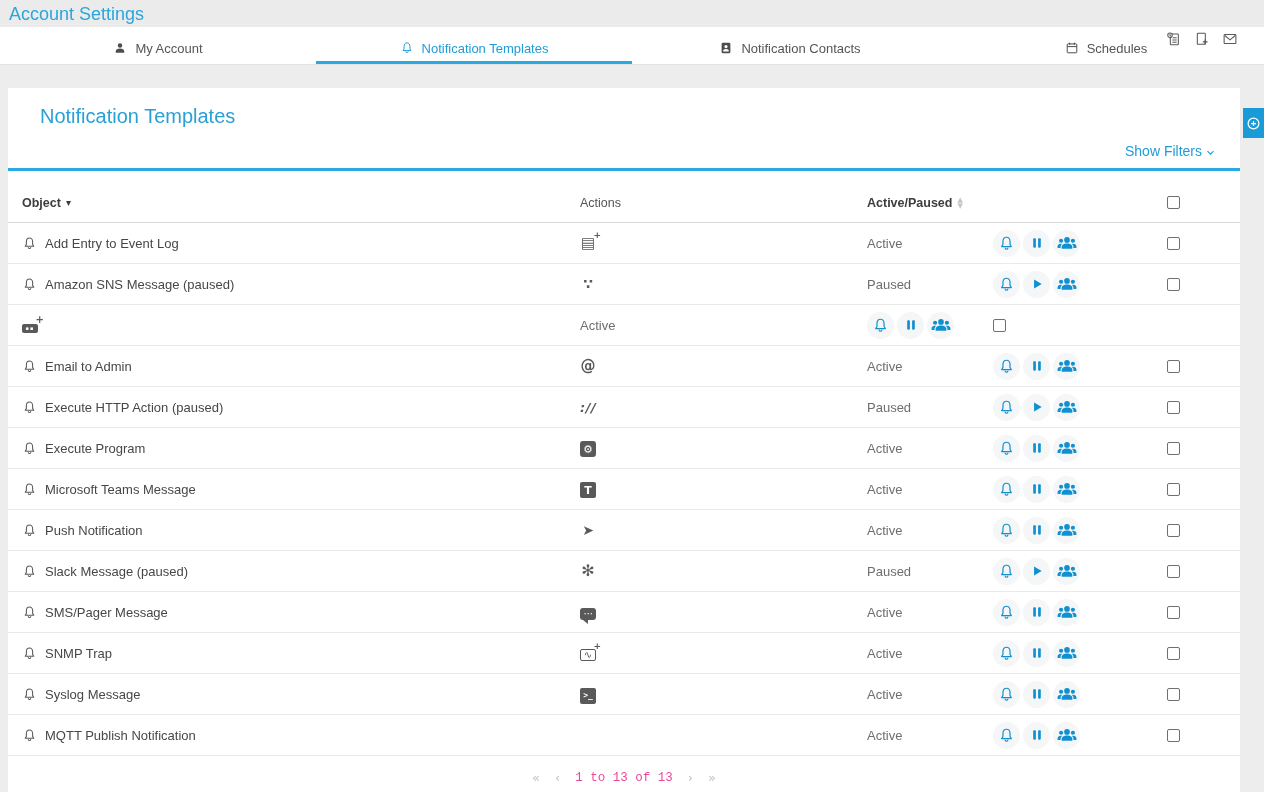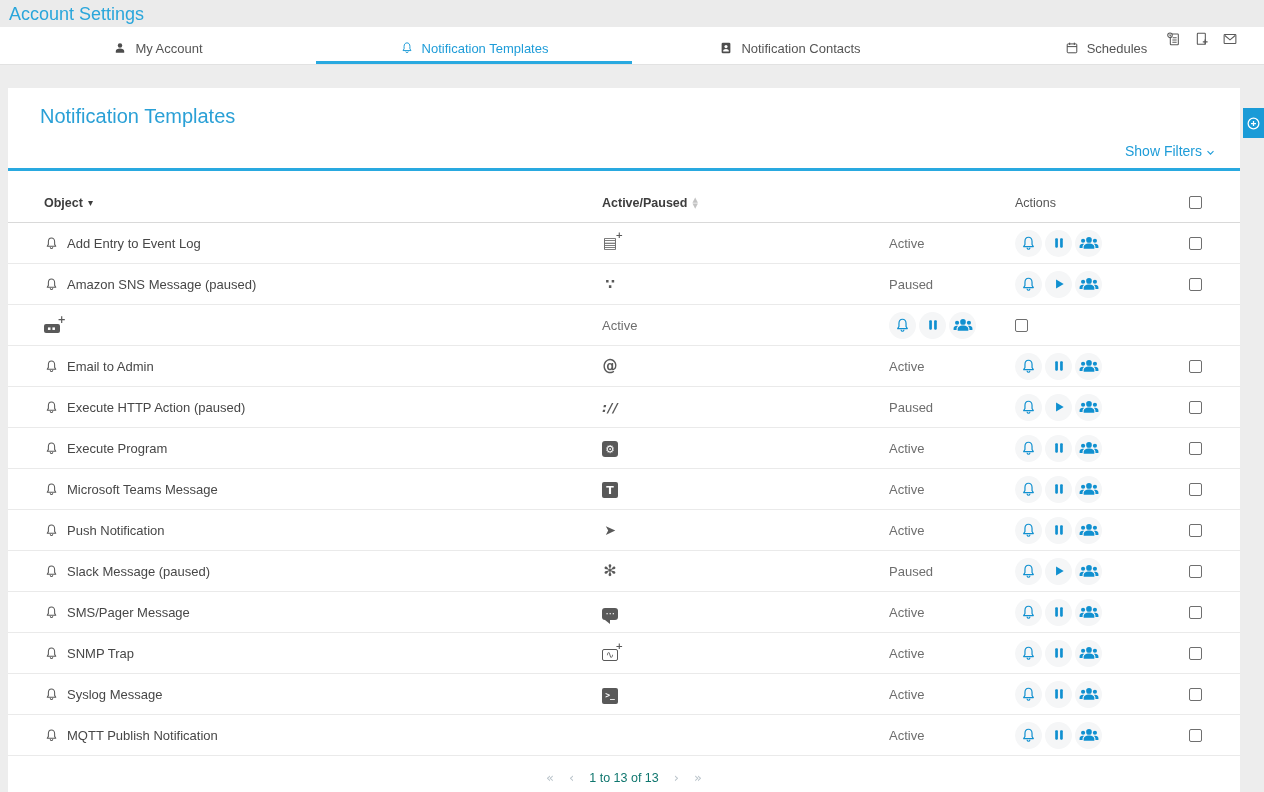--- a/index.html
+++ b/index.html
@@ -31,21 +31,21 @@
   .divider { height:3px; background:#29a9e0; }
 
   
   .add-btn { position:absolute; right:0; top:108px; width:21px; height:30px; background:#1a9bd7;
              display:flex; align-items:center; justify-content:center; cursor:pointer; }
   .add-btn svg { width:15px; height:15px; }
 
   
   .table { margin-top:12px; }
   .thead-row, .trow { display:grid; grid-template-columns:558px 287px 126px 174px 55px;
-                      align-items:center; padding-left:36px; }
+                      align-items:center; padding-left:14px; }
   .thead-row { height:40px; border-bottom:1px solid #d9d9d9; }
   .th { font-size:12.5px; color:#3d3d3d; font-weight:700; display:flex; align-items:center; gap:5px; }
   .th.actions { font-weight:400; color:#555; }
   .sort-caret { font-size:10px; color:#3d3d3d; font-family:"DejaVu Sans",sans-serif; }
   .sort-arrows { display:inline-flex; flex-direction:column; line-height:6px; font-size:7px; color:#c3c3c3;
                  font-family:"DejaVu Sans",sans-serif; }
   .trow { height:41px; border-bottom:1px solid #eaeaea; }
   .c-obj { display:flex; align-items:center; gap:8px;text-align:center; }
   .rowbell { width:15px; height:15px; color:#5a5a5a; flex:none; }
   .obj-label { font-size:13px; color:#474747; text-decoration:none; cursor:pointer; }
@@ -81,21 +81,21 @@
                 border-style:solid; border-width:4px 0 0 5px; border-color:#595959 transparent transparent transparent; }
   .g-snmp-icon { border:1.5px solid #595959; width:15px; height:12px; border-radius:2px; font-size:10px; position:relative; }
   .g-snmp-icon::after { content:"+"; position:absolute; top:-8px; right:-6px; font-size:9px; font-weight:bold; }
   .g-syslog-icon { background:#595959; color:#fff; width:16px; border-radius:2px; font-size:8px;
                    font-weight:bold; font-family:"DejaVu Sans Mono",monospace; }
 
   
   .pagination { display:flex; justify-content:center; align-items:center; gap:15px; margin-top:14px;
                 font-size:12.5px; font-family:"DejaVu Sans",sans-serif; }
   .pag-arrow { color:#b9c3ca; cursor:pointer; font-size:13px; }
-  .pag-label { color:#0f766e; font-family:Liberation Sans, sans-serif; }
+  .pag-label { color:#ec4899; font-family:Liberation Mono, monospace; }
 
   .sprite { position:absolute; width:0; height:0; overflow:hidden; }
 </style>
 </head>
 <body>
 
 <svg class="sprite" xmlns="http://www.w3.org/2000/svg">
   <symbol id="sym-bell" viewBox="0 0 24 24">
     <path d="M12 3.2c-2.9 0-5 2.3-5 6v4.2L5.2 16.4h13.6L17 13.4V9.2c0-3.7-2.1-6-5-6z" fill="none" stroke="currentColor" stroke-width="1.7" stroke-linejoin="round"></path>
     <path d="M10.1 18.6a1.95 1.95 0 0 0 3.8 0" fill="none" stroke="currentColor" stroke-width="1.7" stroke-linecap="round"></path>
@@ -209,30 +209,30 @@
       </div>
 
       <div class="divider"></div>
 
       <div class="table">
         <div class="thead-row">
           <div class="th">
             <span>Object</span>
             <span class="sort-caret">▾</span>
           </div>
+          <div class="th actions">
+            <span>Actions</span>
+          </div>
           <div class="th" style="grid-column: span 2;">
             <span>Active/Paused</span>
             <span class="sort-arrows">
                 <span>▲</span>
                 <span>▼</span>
               </span>
           </div>
-          <div class="th actions">
-            <span>Actions</span>
-          </div>
           <div class="th-check">
             <input type="checkbox" style="">
           </div>
         </div>
         <div>
   <div class="trow">
     <div class="cell c-obj">
       <svg class="rowbell">
                   <use href="#sym-bell"></use>
                 </svg>

